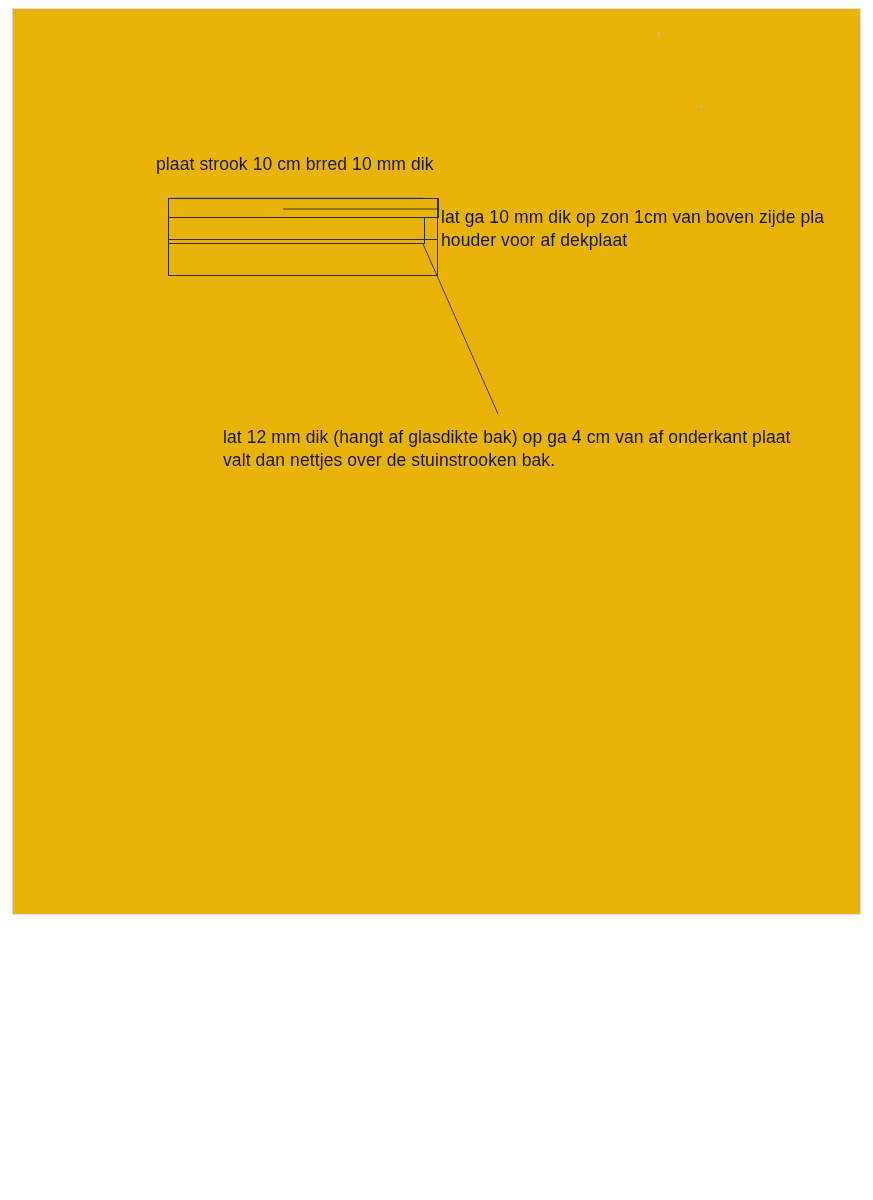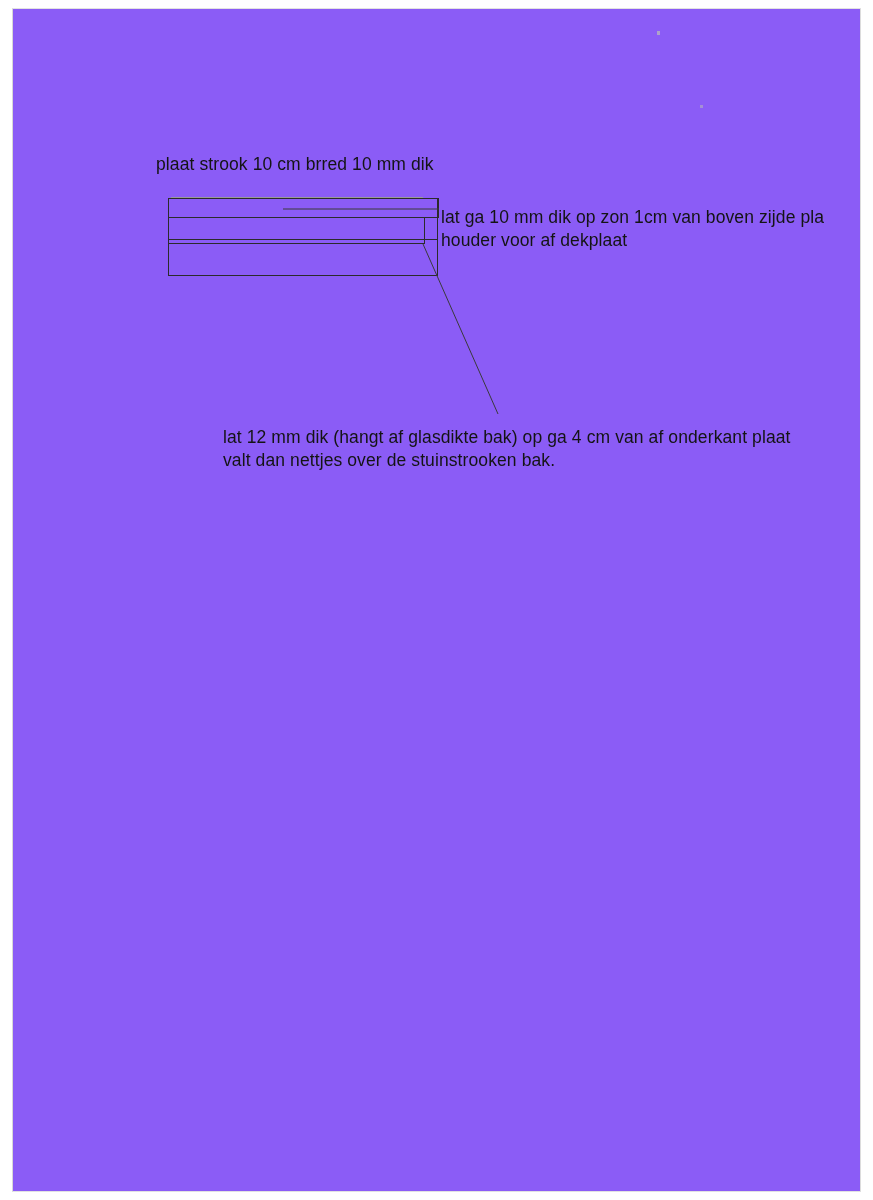--- a/index.html
+++ b/index.html
@@ -15,22 +15,22 @@
     color: #111111;
     overflow: hidden;
   }
 
   
   #page-sheet {
     position: absolute;
     left: 12px;
     top: 8px;
     width: 849px;
-    height: 1184px;
-    background: #8b5cf6;
+    height: 907px;
+    background: #eab308;
     border-left: 1px solid #d8d8d8;
     border-right: 1px solid #dcdcdc;
     border-top: 1px solid #e2e2e2;
     border-bottom: 1px solid #e2e2e2;
     box-sizing: border-box;
   }
 
   
   .speck {
     position: absolute;

